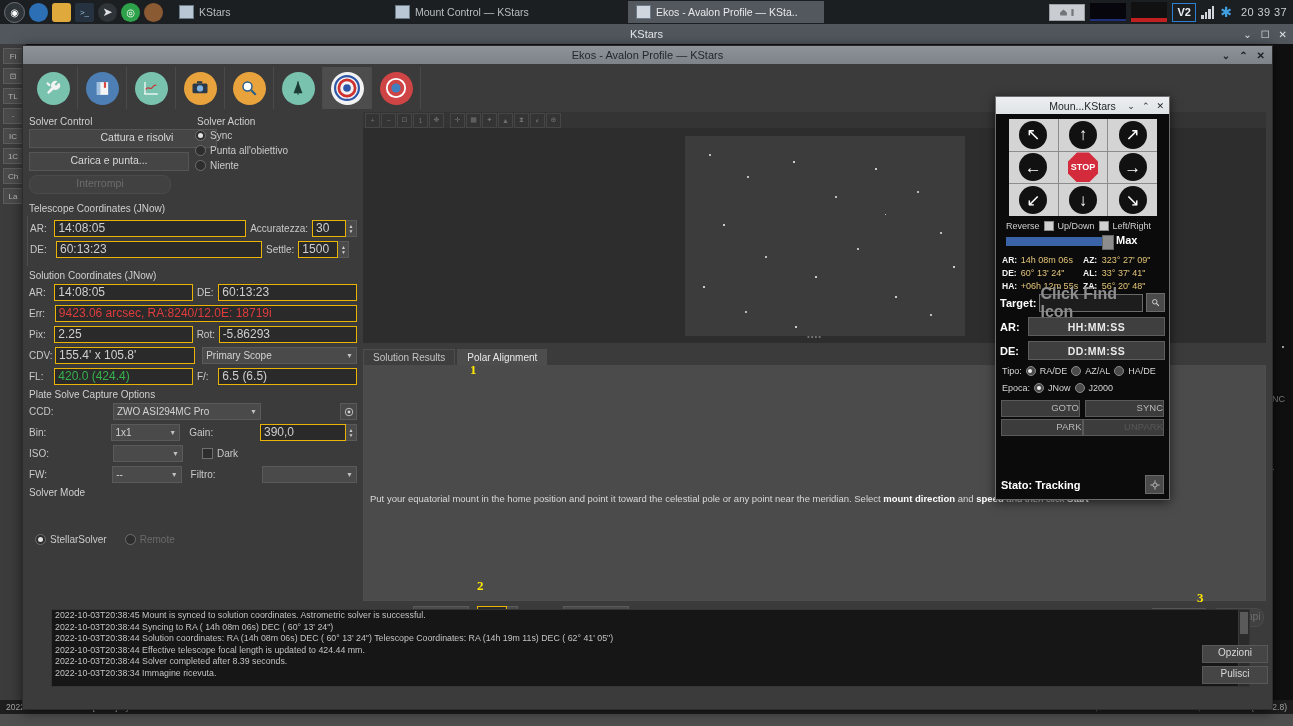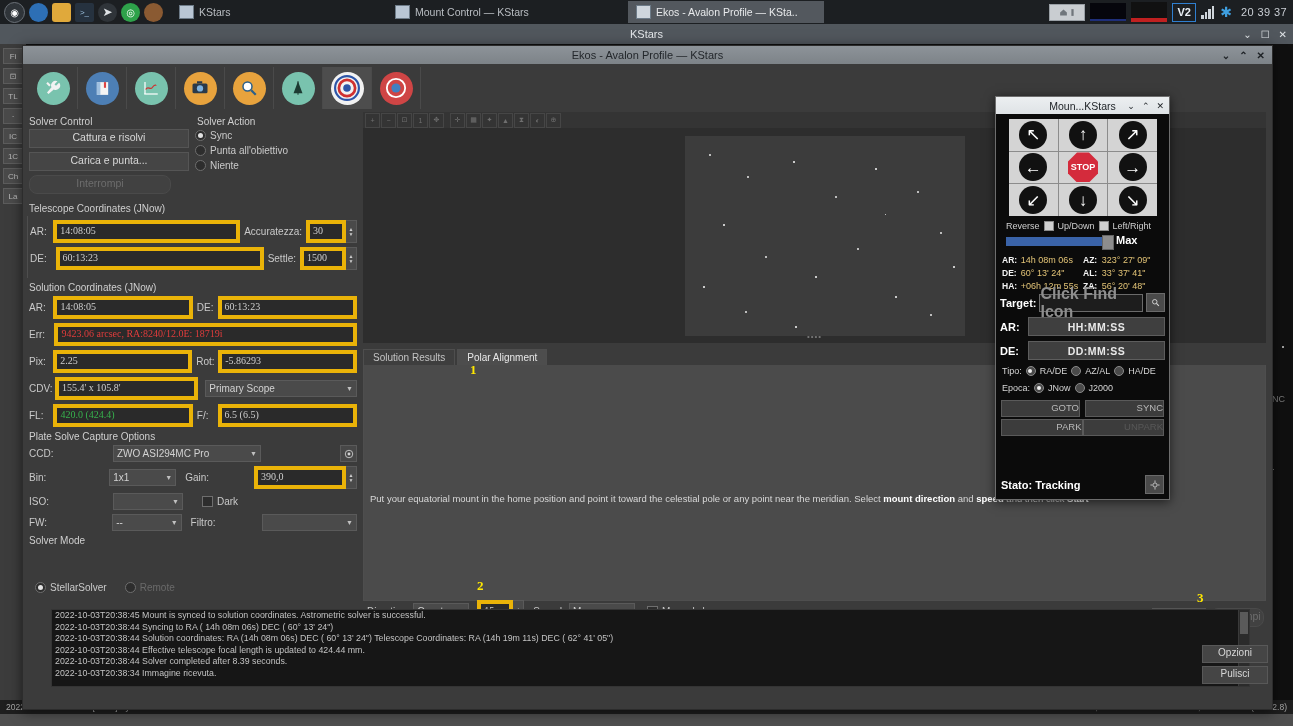--- a/index.html
+++ b/index.html
@@ -53,21 +53,21 @@
   .mc-blue{background:#4d7fb5;}
   .mc-orange{background:#e8a33d;}
   .mc-red{background:#cf4545;}
   .mc-white{background:#f2f2f2;}
 
   
   #leftpanel{position:absolute;left:4px;top:48px;width:330px;bottom:74px;}
   .grp-title{font-size:10px;color:#cfcfcf;margin:4px 0 2px 2px;}
   .btn{background:#454545;border:1px solid #555;color:#d8d8d8;font-size:10.5px;height:17px;line-height:15px;text-align:center;}
   .btn.dis{color:#6d6d6d;border-color:#4a4a4a;background:#414141;border-radius:8px;}
-  .fld{background:#2a2a2a;border:4px solid #eab308;color:#cfcfcf;height:15px;line-height:14px;padding:0 3px;font-size:10px;overflow:hidden;white-space:nowrap;font-family:Liberation Serif, serif;}
+  .fld{background:#2a2a2a;border:1px solid #eab308;color:#cfcfcf;height:15px;line-height:14px;padding:0 3px;font-size:12px;overflow:hidden;white-space:nowrap;}
   .lbl{font-size:10px;color:#c9c9c9;}
   .row{display:flex;align-items:center;gap:4px;margin-bottom:4px;}
   .radio{width:9px;height:9px;border-radius:50%;background:#2d2d2d;border:1px solid #6e6e6e;flex:none;position:relative;}
   .radio.on::after{content:"";position:absolute;left:2px;top:2px;width:5px;height:5px;border-radius:50%;background:#e2e2e2;}
   .chk{width:9px;height:9px;background:#2d2d2d;border:1px solid #6e6e6e;flex:none;}
   .sel-box{background:#4a4a4a;border:1px solid #5a5a5a;color:#d2d2d2;height:15px;line-height:14px;padding:0 3px;font-size:10px;display:flex;align-items:center;justify-content:space-between;}
   .caret{font-size:7px;color:#c0c0c0;}
   .spin{display:flex;align-items:stretch;}
   .spin .sbtns{width:10px;background:#4a4a4a;border:1px solid #5a5a5a;border-left:none;display:flex;flex-direction:column;justify-content:center;align-items:center;color:#cfcfcf;font-size:5px;line-height:5px;}
   .err{color:#e03c3c;}
@@ -252,21 +252,21 @@
               </svg>
           </span>
         </div>
       </div>
 
       <div id="leftpanel">
 
         <div style="display:flex;">
           <div style="width:168px;">
             <div class="grp-title">Solver Control</div>
-            <div class="btn" style="width:158px;margin:0 0 4px 2px;">Cattura e risolvi</div>
+            <div class="btn" style="width:158px;margin:0 0 4px 2px;padding-left:28px;">Cattura e risolvi</div>
             <div class="btn" style="width:158px;margin:0 0 4px 2px;">Carica e punta...</div>
             <div class="btn dis" style="width:140px;margin:0 0 4px 2px;">Interrompi</div>
           </div>
           <div style="width:160px;">
             <div class="grp-title">Solver Action</div>
             <div class="row" style="margin-top:3px;">
               <span class="radio on"></span>
               <span class="lbl">Sync</span>
             </div>
             <div class="row">

